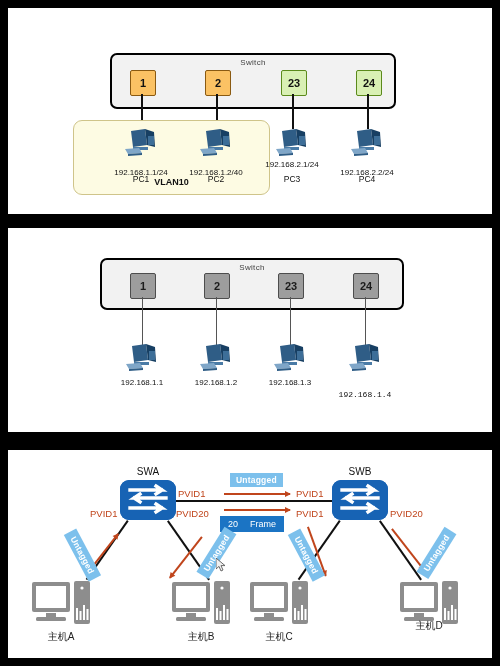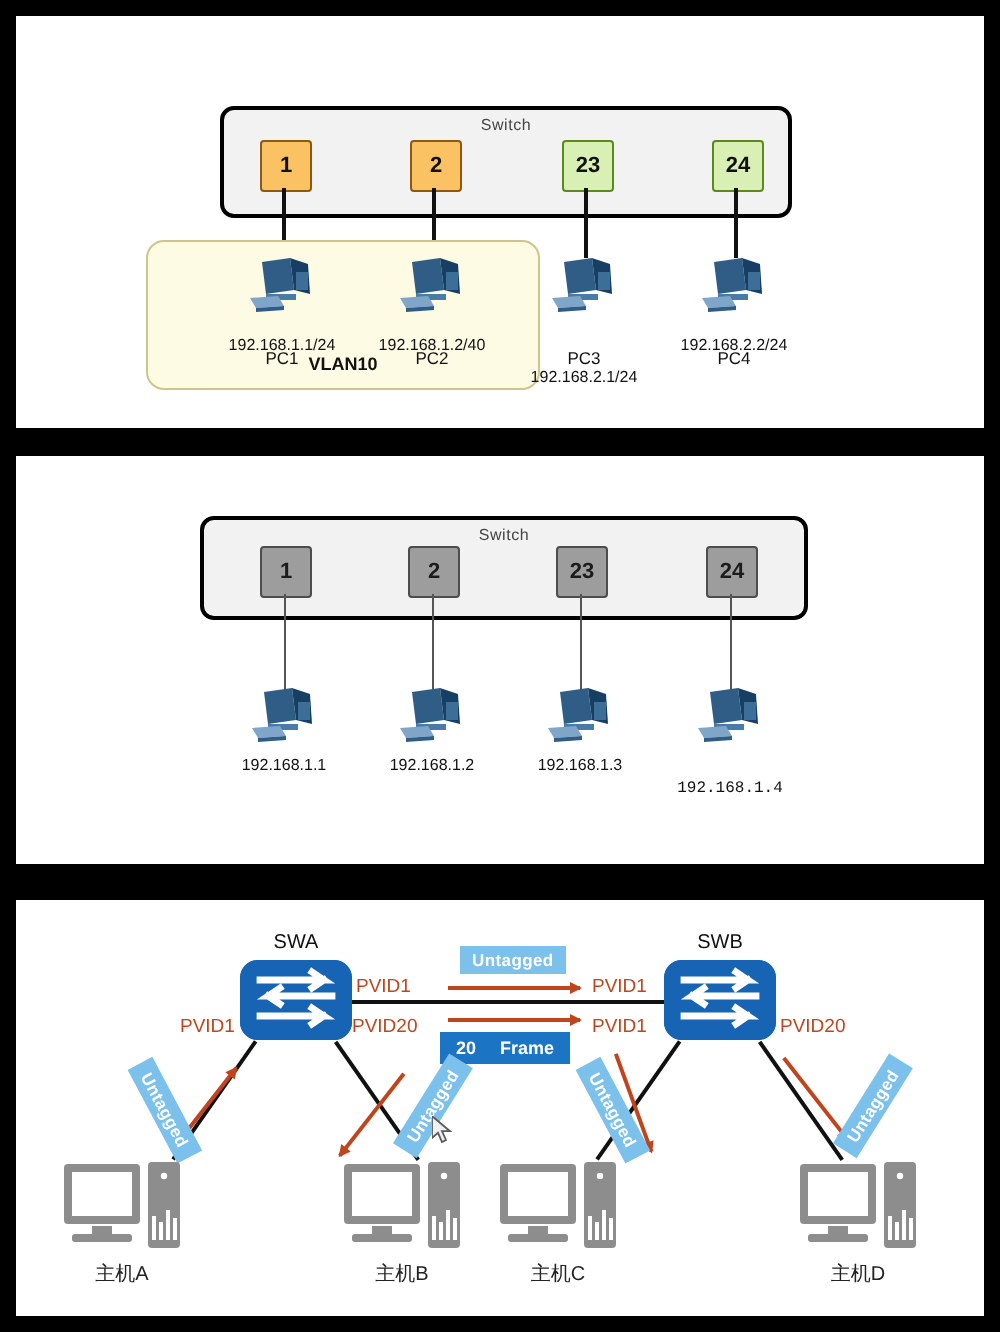--- a/index.html
+++ b/index.html
@@ -36,21 +36,21 @@
   .pc-ip{font-size:8px;}
 
   
   .sw{position:absolute;width:56px;height:40px;border-radius:9px;background:#1763b4;}
   .sw-label{position:absolute;text-align:center;font-size:10px;color:#111;width:60px;}
   .link{position:absolute;background:#111;height:1.6px;transform-origin:0 50%;}
   .pvid{position:absolute;font-size:9.5px;color:#c0451c;white-space:nowrap;}
   .tagbox{position:absolute;background:#7cc0ec;color:#ffffff;font-size:8.5px;font-weight:bold;
           padding:2px 6px;white-space:nowrap;letter-spacing:.2px;}
   .tagbox.rot{transform-origin:50% 50%;}
-  .framebox{position:absolute;background:#1b74c4;color:#ffffff;font-size:9px;font-weight:bold;
+  .framebox{position:absolute;background:#1b74c4;color:#ffffff;font-size:9px;font-weight:normal;
             padding:3px 8px;white-space:nowrap;display:flex;gap:12px;}
   .arrow{position:absolute;background:#c0451c;height:1.8px;transform-origin:0 50%;}
   .arrow::after{content:"";position:absolute;right:-1px;top:50%;width:0;height:0;
       border-left:6px solid #c0451c;border-top:3.6px solid transparent;border-bottom:3.6px solid transparent;
       transform:translateY(-50%);}
   .host-cap{position:absolute;text-align:center;font-size:10px;color:#222;width:70px;}
   .cursor{position:absolute;width:11px;height:14px;}
 </style>
 </head>
 <body>
@@ -102,21 +102,21 @@
 
     <svg class="pc-navy" style="left:264px;top:119px;" viewBox="0 0 40 30">
       <polygon points="10,4 24,2 26,18 12,20" fill="#2f5d86"></polygon>
       <polygon points="24,2 33,5 34,20 26,18" fill="#173f63"></polygon>
       <rect x="12" y="20" width="15" height="3" fill="#4a7ba6"></rect>
       <polygon points="4,22 18,21 21,26 7,27" fill="#7fa6c8"></polygon>
       <polygon points="7,27 21,26 21,28 7,29" fill="#2f5d86"></polygon>
       <rect x="27" y="9" width="6" height="9" fill="#3d6e98"></rect>
     </svg>
     <div class="pc-cap pc-name" style="left:249px;top:150px;width:70px;">PC3</div>
-    <div class="pc-cap pc-ip" style="left:239px;top:176px;width:90px;">192.168.2.1/24</div>
+    <div class="pc-cap pc-ip" style="left:239px;top:152px;width:90px;">192.168.2.1/24</div>
 
     <svg class="pc-navy" style="left:339px;top:119px;" viewBox="0 0 40 30">
       <polygon points="10,4 24,2 26,18 12,20" fill="#2f5d86"></polygon>
       <polygon points="24,2 33,5 34,20 26,18" fill="#173f63"></polygon>
       <rect x="12" y="20" width="15" height="3" fill="#4a7ba6"></rect>
       <polygon points="4,22 18,21 21,26 7,27" fill="#7fa6c8"></polygon>
       <polygon points="7,27 21,26 21,28 7,29" fill="#2f5d86"></polygon>
       <rect x="27" y="9" width="6" height="9" fill="#3d6e98"></rect>
     </svg>
     <div class="pc-cap pc-name" style="left:324px;top:150px;width:70px;">PC4</div>
@@ -282,16 +282,16 @@
       <rect x="6" y="6" width="30" height="22" fill="#ffffff"></rect>
       <rect x="16" y="33" width="10" height="4" fill="#8d8d8d"></rect>
       <rect x="6" y="37" width="30" height="4" rx="1.5" fill="#8d8d8d"></rect>
       <rect x="44" y="1" width="16" height="43" rx="2" fill="#8d8d8d"></rect>
       <circle cx="52" cy="8" r="1.6" fill="#ffffff"></circle>
       <rect x="46" y="28" width="2" height="12" fill="#ffffff"></rect>
       <rect x="49.5" y="31" width="2" height="9" fill="#ffffff"></rect>
       <rect x="53" y="25" width="2" height="15" fill="#ffffff"></rect>
       <rect x="56.5" y="29" width="2" height="11" fill="#ffffff"></rect>
     </svg>
-    <div class="host-cap" style="left:386px;top:180px;text-align:center;">主机D</div>
+    <div class="host-cap" style="left:386px;top:169px;text-align:center;">主机D</div>
   </div>
 
 </div>
 
 </body></html>

